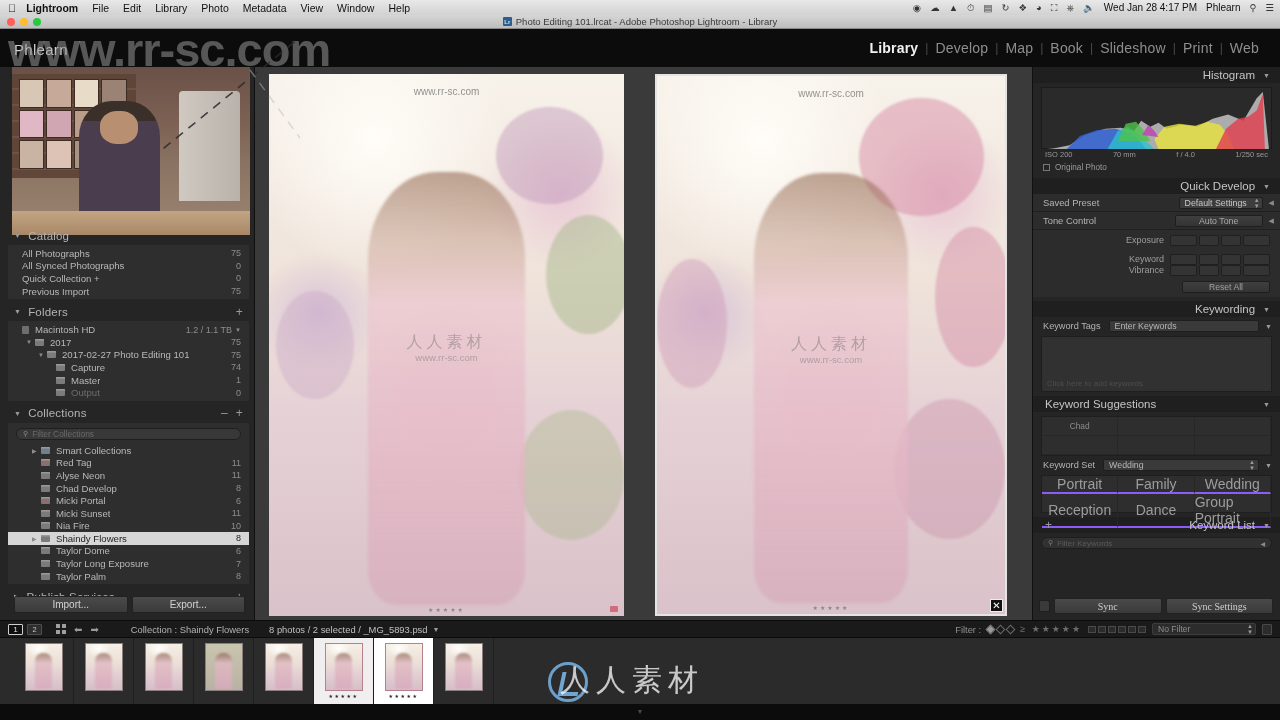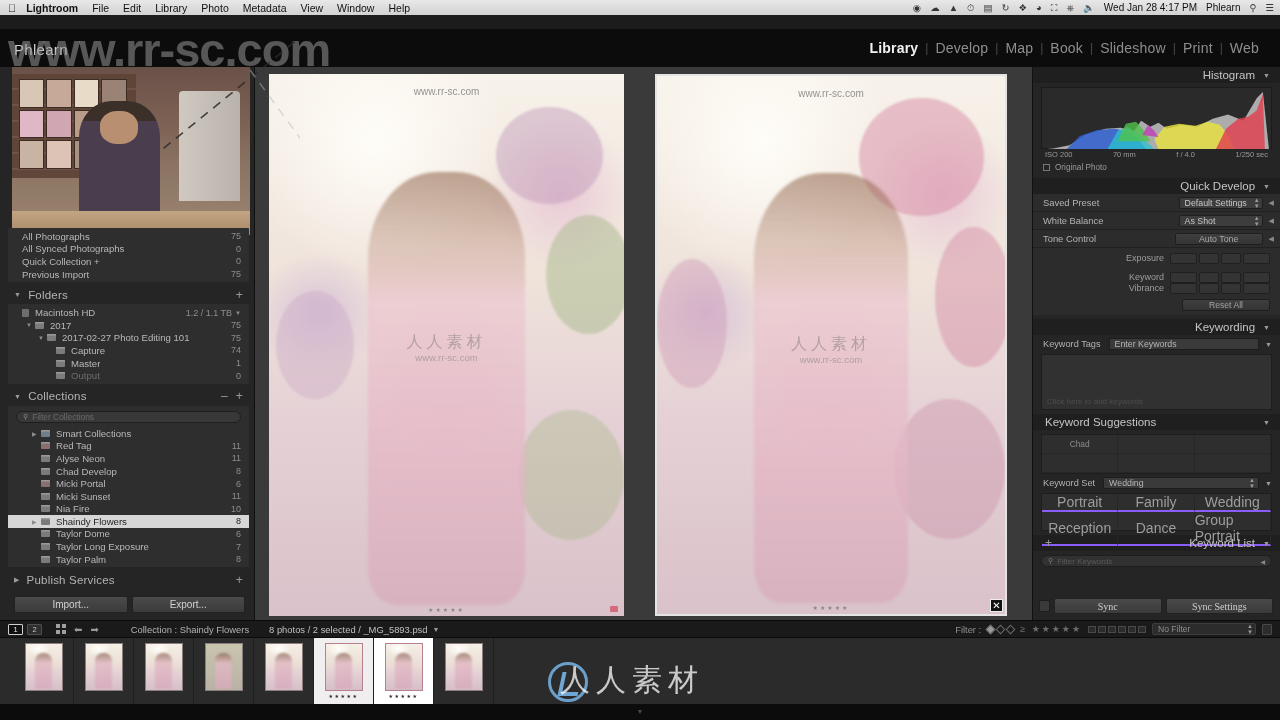--- a/index.html
+++ b/index.html
@@ -354,20 +354,31 @@
       <span class="sysicon">⛶</span>
       <span class="sysicon">⎈</span>
       <span class="sysicon">🔈</span>
       <span class="clock">Wed Jan 28  4:17 PM</span>
       <span class="clock">Phlearn</span>
       <span class="sysicon">⚲</span>
       <span class="sysicon">☰</span>
     </span>
   </div>
 
+  <div class="titlebar">
+    <span class="traffic">
+      <i style="background:#ff5f57"></i>
+      <i style="background:#febc2e"></i>
+      <i style="background:#28c840"></i>
+    </span>
+    <span class="tt">
+      <span class="lr-badge">Lr</span>
+      <span>Photo Editing 101.lrcat - Adobe Photoshop Lightroom - Library</span>
+    </span>
+  </div>
 
   <div class="topbar">
     <span class="identity">Phlearn</span>
     <span class="modules">
       <span class="m active">Library</span>
       <span class="sep">|</span>
       <span class="m">Develop</span>
       <span class="sep">|</span>
       <span class="m">Map</span>
       <span class="sep">|</span>
@@ -401,20 +412,24 @@
             <i style="background:#ccb6a4"></i>
         </div>
         <div class="vid-monitor"></div>
         <div class="vid-person"></div>
         <div class="vid-desk"></div>
       </div>
     </div>
 
     <div class="panel-scroll">
 
+      <div class="sect-head">
+        <span class="tri">▼</span>
+        <span>Catalog</span>
+      </div>
       <div class="sect-body">
         <div class="row">
           <span class="lbl">All Photographs</span>
           <span class="cnt">75</span>
         </div>
         <div class="row">
           <span class="lbl">All Synced Photographs</span>
           <span class="cnt">0</span>
         </div>
         <div class="row">
@@ -615,28 +630,20 @@
     </div>
 
     <div class="rsect-head" style="margin-top:6px">
       <span>Quick Develop</span>
       <span class="tri">▼</span>
     </div>
     <div class="qd-row">
       <span>Saved Preset</span>
       <span class="fld">
         <span>Default Settings</span>
-        <span class="stepper">▲<br>▼</span>
-      </span>
-      <span class="arr">◀</span>
-    </div>
-    <div class="qd-row">
-      <span>White Balance</span>
-      <span class="fld">
-        <span>As Shot</span>
         <span class="stepper">▲<br>▼</span>
       </span>
       <span class="arr">◀</span>
     </div>
     <div class="qd-row">
       <span>Tone Control</span>
       <span class="qd-btn">Auto Tone</span>
       <span class="arr">◀</span>
     </div>
     <div class="slider-row" style="padding-top:4px">

